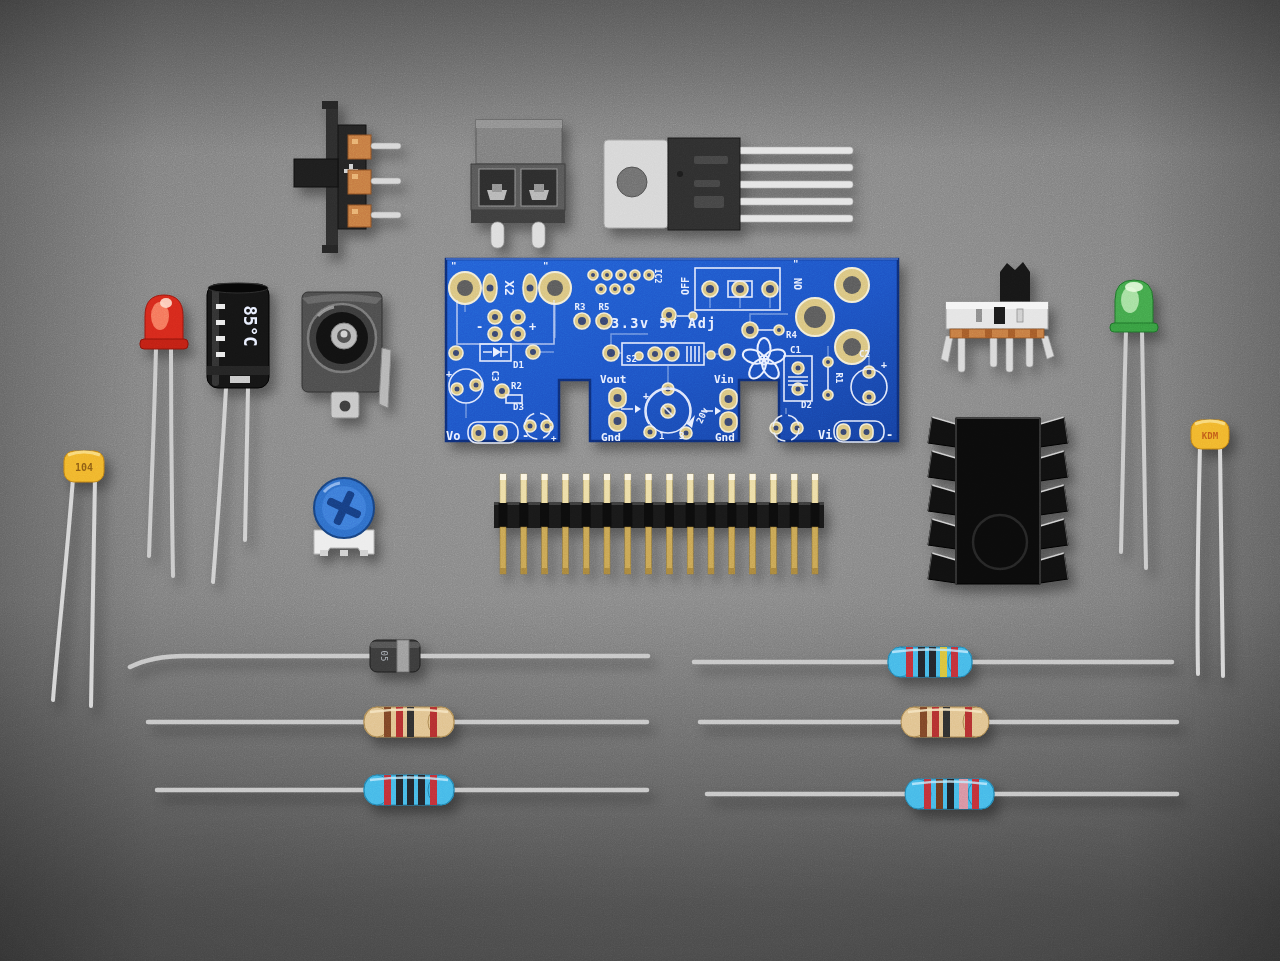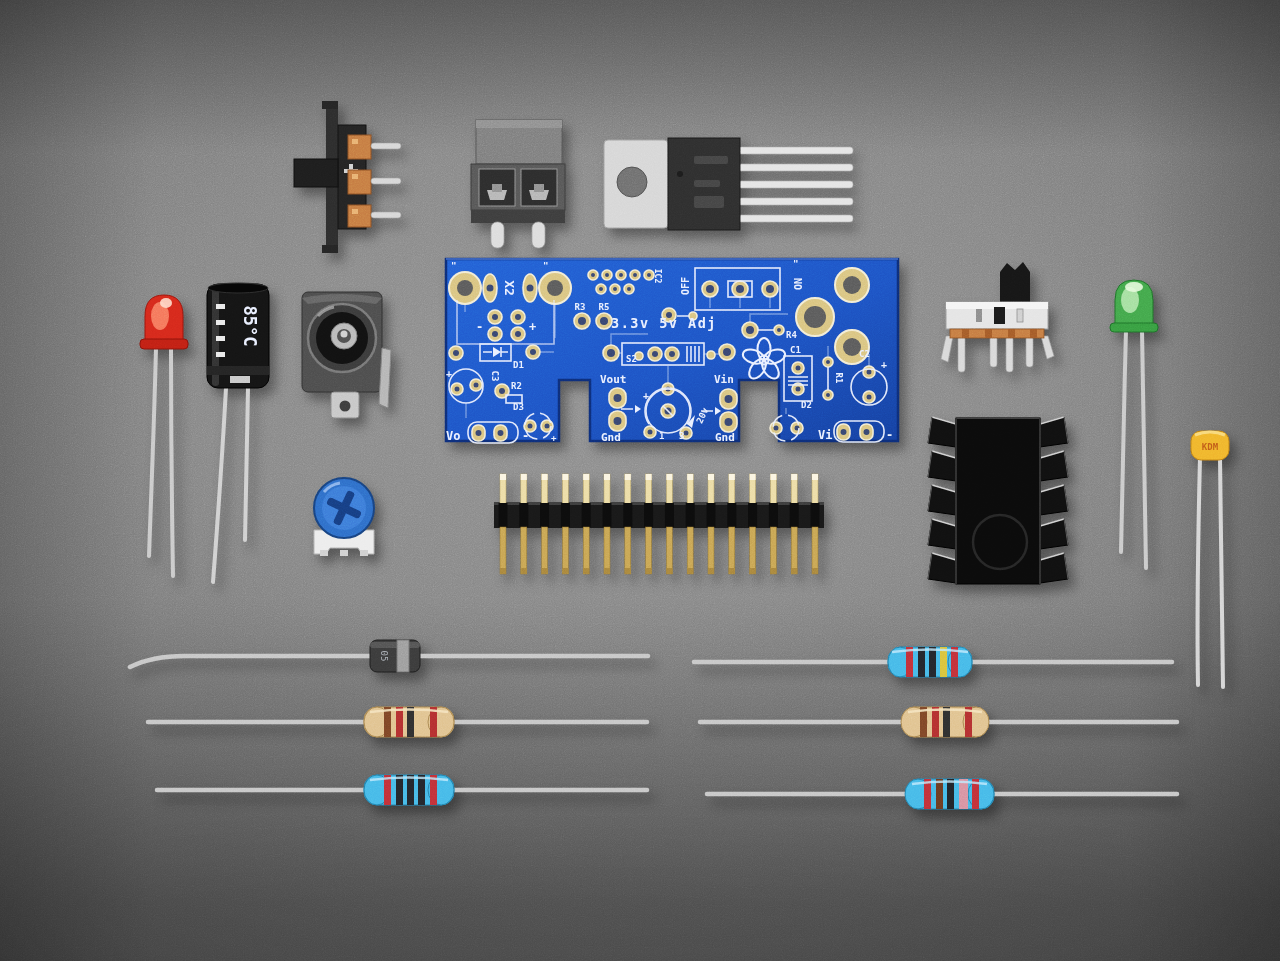--- a/index.html
+++ b/index.html
@@ -398,20 +398,31 @@
         <path d="M18,54 C16,130 14,210 13,276"></path>
         <path d="M34,54 C35,140 37,220 38,292"></path>
       </g>
       <path d="M7,48 V24 Q7,4 26,4 Q45,4 45,24 V48 Z" fill="#42a64a" stroke="#1e6e28"></path>
       <ellipse cx="22" cy="24" rx="9" ry="13" fill="#bdeeb4" opacity=".8"></ellipse>
       <ellipse cx="26" cy="11" rx="9" ry="5" fill="#e4fbda" opacity=".9"></ellipse>
       <rect x="2" y="47" width="48" height="9" rx="4" fill="#379c40" stroke="#1e6e28"></rect>
     </svg>
   </div>
 
+  <div class="part" style="left:40px;top:448px">
+    <svg width="92" height="266" viewBox="0 0 92 266">
+      <g stroke="#d4d4d4" stroke-width="4" fill="none" stroke-linecap="round">
+        <path d="M33,30 C27,110 17,200 13,252"></path>
+        <path d="M55,30 C54,120 52,205 51,258"></path>
+      </g>
+      <rect x="24" y="3" width="40" height="31" rx="10" fill="#f0b42c" stroke="#c08012"></rect>
+      <path d="M28,7 Q44,1 60,7" stroke="#f8d878" stroke-width="3" fill="none"></path>
+      <text x="44" y="23" font-size="10" font-weight="bold" fill="#8a5a14" text-anchor="middle" font-family="DejaVu Sans Mono, monospace">104</text>
+    </svg>
+  </div>
 
   <div class="part" style="left:304px;top:470px">
     <svg width="80" height="88" viewBox="0 0 80 88">
       <polygon points="10,60 70,60 70,84 58,84 54,78 26,78 22,84 10,84" fill="#ececec" stroke="#b0b0b0"></polygon>
       <rect x="16" y="80" width="8" height="6" fill="#cfcfcf"></rect>
       <rect x="36" y="80" width="8" height="6" fill="#cfcfcf"></rect>
       <rect x="56" y="80" width="8" height="6" fill="#cfcfcf"></rect>
       <circle cx="40" cy="38" r="30" fill="#2e6cc8" stroke="#17417e" stroke-width="2"></circle>
       <circle cx="40" cy="38" r="22" fill="#3c7ad8"></circle>
       <g transform="rotate(25 40 38)" fill="#163d80">
@@ -479,21 +490,21 @@
           <use href="#fin" y="118"></use>
           <use href="#fin" y="152"></use>
       </g>
       <rect x="34" y="14" width="84" height="166" fill="#0b0b0b" stroke="#000"></rect>
       <path d="M34,14 H118" stroke="#3c3c3c" stroke-width="2"></path>
       <path d="M34,14 V180 M118,14 V180" stroke="#2f2f2f" stroke-width="2"></path>
       <circle cx="78" cy="138" r="27" fill="none" stroke="#262626" stroke-width="2.5"></circle>
     </svg>
   </div>
 
-  <div class="part" style="left:1178px;top:429px">
+  <div class="part" style="left:1178px;top:418px">
     <svg width="80" height="262" viewBox="0 0 80 262">
       <g stroke="#d4d4d4" stroke-width="4" fill="none" stroke-linecap="round">
         <path d="M22,28 C20,110 19,200 20,256"></path>
         <path d="M42,28 C43,110 44,200 45,258"></path>
       </g>
       <rect x="13" y="2" width="38" height="29" rx="10" fill="#f0b42c" stroke="#c08012"></rect>
       <path d="M17,6 Q32,0 47,6" stroke="#f8d878" stroke-width="3" fill="none"></path>
       <text x="32" y="21" font-size="9" font-weight="bold" fill="#c05a18" text-anchor="middle" font-family="DejaVu Sans Mono, monospace">KDM</text>
     </svg>
   </div>

